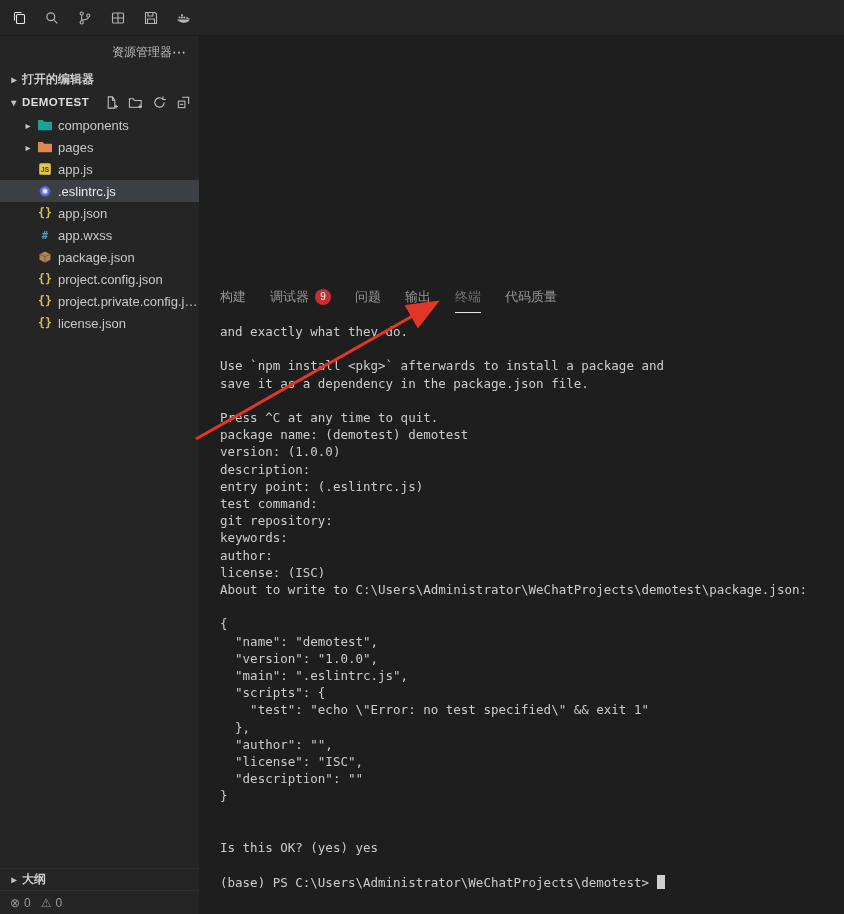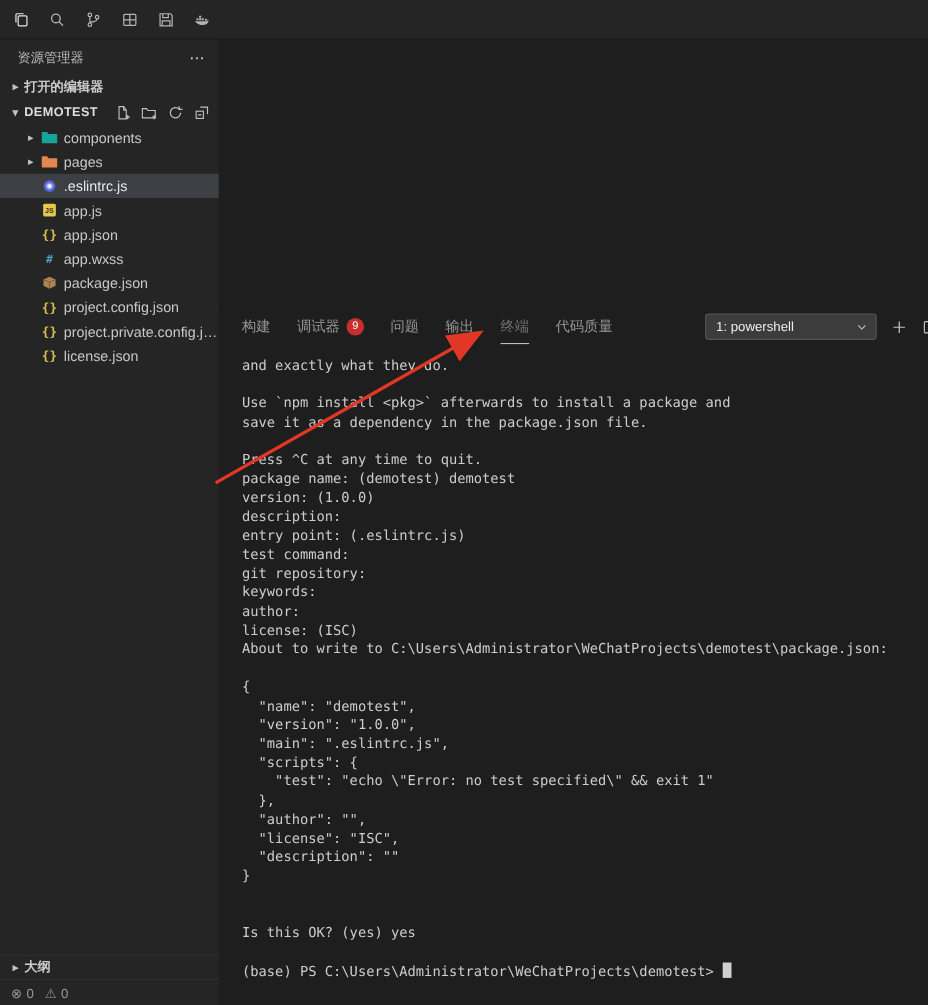--- a/index.html
+++ b/index.html
@@ -9,21 +9,21 @@
 
   
   .toolbar{position:absolute;left:0;top:0;width:844px;height:36px;background:#252526;
            display:flex;align-items:center;gap:15px;padding-left:10px;border-bottom:1px solid #1b1b1c}
   .tb-icon{width:18px;height:18px;color:#b4b4b4;display:flex;align-items:center;justify-content:center;cursor:pointer}
   .tb-icon.active{color:#e8e8e8}
 
   
   .sidebar{position:absolute;left:0;top:36px;width:199px;bottom:0;background:#252526;
            display:flex;flex-direction:column}
-  .sb-header{height:32px;display:flex;align-items:center;justify-content:space-between;
+  .sb-header{height:32px;display:flex;align-items:center;justify-content:flex-end;
              padding:0 12px 0 16px;font-size:12px;color:#bbbbbb}
   .more{color:#d0d0d0;font-size:14px;letter-spacing:1px;cursor:pointer}
   .section-row{height:22px;display:flex;align-items:center;padding-left:6px;font-size:12px;
                color:#cccccc;font-weight:bold;cursor:pointer}
   .twisty{width:16px;text-align:center;font-size:10px;color:#c3c3c3;flex:none}
   .project-row{height:24px;display:flex;align-items:center;padding:0 8px 0 6px;font-size:11.5px;
                font-weight:bold;color:#dddddd;letter-spacing:.4px;cursor:pointer}
   .proj-actions{margin-left:auto;display:flex;gap:9px;color:#c0c0c0}
   .pa-icon{width:15px;height:15px;display:flex;align-items:center;justify-content:center;cursor:pointer}
   .tree{flex:1;overflow:hidden}
@@ -166,40 +166,40 @@
       </div>
       <div class="tree-row">
         <span class="twisty">▸</span>
         <span class="tree-icon">
           <svg viewBox="0 0 16 16" width="16" height="16">
             <path d="M1.5 3h4.2l1.6 1.8h7.2c.3 0 .5.2.5.5v7.4c0 .3-.2.5-.5.5H1.5c-.3 0-.5-.2-.5-.5V3.5c0-.3.2-.5.5-.5z" fill="#e0884f"></path>
           </svg>
         </span>
         <span class="tree-label">pages</span>
       </div>
+      <div class="tree-row">
+        <span class="twisty"></span>
+        <span class="tree-icon">
+          <svg viewBox="0 0 16 16" width="16" height="16">
+            <rect x="2.2" y="2.2" width="11.6" height="11.6" rx="1.5" fill="#e3c84c"></rect>
+            <text x="8" y="11" text-anchor="middle" font-size="6.5" font-weight="bold" fill="#33302a" font-family="sans-serif">JS</text>
+          </svg>
+        </span>
+        <span class="tree-label">app.js</span>
+      </div>
       <div class="tree-row selected">
         <span class="twisty"></span>
         <span class="tree-icon">
           <svg viewBox="0 0 16 16" width="16" height="16">
             <circle cx="8" cy="8.2" r="5.3" fill="#5a65d8"></circle>
             <path d="M8 4.6l3.1 1.8v3.6L8 11.8 4.9 10V6.4z" fill="#8f9aec"></path>
             <path d="M8 6l1.9 1.1v2.2L8 10.4 6.1 9.3V7.1z" fill="#e8ebff"></path>
           </svg>
         </span>
         <span class="tree-label">.eslintrc.js</span>
-      </div>
-      <div class="tree-row">
-        <span class="twisty"></span>
-        <span class="tree-icon">
-          <svg viewBox="0 0 16 16" width="16" height="16">
-            <rect x="2.2" y="2.2" width="11.6" height="11.6" rx="1.5" fill="#e3c84c"></rect>
-            <text x="8" y="11" text-anchor="middle" font-size="6.5" font-weight="bold" fill="#33302a" font-family="sans-serif">JS</text>
-          </svg>
-        </span>
-        <span class="tree-label">app.js</span>
       </div>
       <div class="tree-row">
         <span class="twisty"></span>
         <span class="tree-icon">
           <svg viewBox="0 0 16 16" width="16" height="16">
             <text x="8" y="12.2" text-anchor="middle" font-size="11.5" font-weight="bold" fill="#d9c04b" font-family="monospace">{}</text>
           </svg>
         </span>
         <span class="tree-label">app.json</span>
       </div>
@@ -282,41 +282,20 @@
         <div class="panel-tab">
           <span class="tab-label">输出</span>
         </div>
         <div class="panel-tab active">
           <span class="tab-label">终端</span>
         </div>
         <div class="panel-tab">
           <span class="tab-label">代码质量</span>
         </div>
       </div>
-    <div class="panel-controls">
-      <div class="shell-select">
-        <span>1: powershell</span>
-        <span class="pc-icon">
-            <svg viewBox="0 0 16 16" width="13" height="13" fill="none" stroke="currentColor" stroke-width="1.3">
-              <path d="M4 6l4 4 4-4"></path>
-            </svg>
-          </span>
-      </div>
-      <span class="pc-icon">
-          <svg viewBox="0 0 16 16" width="15" height="15" fill="none" stroke="currentColor" stroke-width="1.2">
-            <path d="M8 2.5v11M2.5 8h11"></path>
-          </svg>
-        </span>
-      <span class="pc-icon clipped">
-          <svg viewBox="0 0 16 16" width="15" height="15" fill="none" stroke="currentColor" stroke-width="1.1">
-            <rect x="2.5" y="2.5" width="11" height="11" rx="1"></rect>
-            <path d="M8 2.5v11"></path>
-          </svg>
-        </span>
-    </div>
   </div>
   <pre class="terminal">and exactly what they do.
 
 Use `npm install &lt;pkg&gt;` afterwards to install a package and
 save it as a dependency in the package.json file.
 
 Press ^C at any time to quit.
 package name: (demotest) demotest
 version: (1.0.0)
 description:

